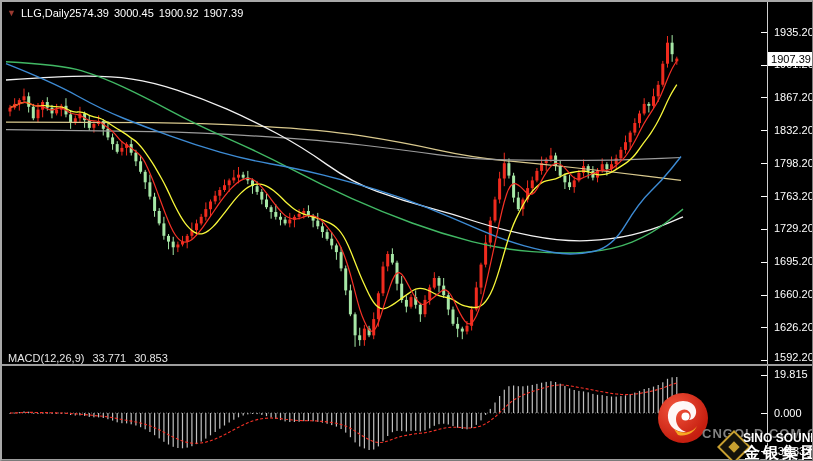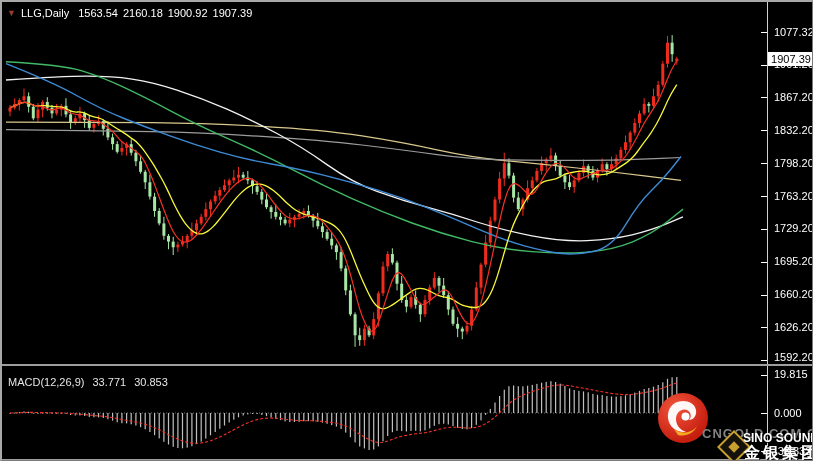--- a/index.html
+++ b/index.html
@@ -12,23 +12,23 @@
   #bottom-line{position:absolute;left:0;top:457px;width:813px;height:1px;background:#9e9e9e;}
   #axis-sep{position:absolute;left:765px;top:0;width:1px;height:457px;background:#cfcfcf;z-index:1;}
   #price-axis{position:absolute;left:766px;top:0;width:47px;height:361px;z-index:3;}
   #macd-axis{position:absolute;left:766px;top:366px;width:47px;height:91px;}
   .axis-label{position:absolute;left:6px;color:#fff;font-size:11px;white-space:nowrap;}
   .tick{position:absolute;left:-7px;width:6px;height:1px;background:#fff;}
   #price-badge{position:absolute;left:766px;width:46px;height:14px;background:#fff;color:#000;
     font-size:11px;text-align:center;line-height:14px;z-index:4;}
   #info-line{position:absolute;left:5px;top:5px;color:#fff;font-size:11px;z-index:2;display:flex;align-items:center;}
   #collapse-arrow{color:#9b3a30;font-size:9px;margin-right:5px;}
-  #info-line .sym{margin-right:9px;}
+  #info-line .sym{}
   #info-line .val{margin-right:5px;}
-  #macd-label{position:absolute;left:6px;top:374px;color:#e6e6e6;font-size:11px;z-index:2;}
+  #macd-label{position:absolute;left:6px;top:350px;color:#e6e6e6;font-size:11px;z-index:2;}
   #macd-label span{margin-right:5px;}
   
   #watermark{position:absolute;left:648px;top:380px;width:165px;height:81px;z-index:5;pointer-events:none;}
   #wm-logo{position:absolute;left:8px;top:11px;width:50px;height:50px;border-radius:50%;
     background:radial-gradient(circle at 35% 30%,#f2543c,#c61f10 70%);}
   #wm-title{position:absolute;left:58px;top:0px;font-size:34px;font-weight:bold;color:#6e6e6e;
     letter-spacing:1px;font-family:"DejaVu Sans",sans-serif;}
   #wm-url{position:absolute;left:52px;top:44px;font-size:13px;font-weight:bold;color:#828282;letter-spacing:1px;}
   #wm-cn{position:absolute;left:16px;top:57px;font-size:15px;color:#a0a0a0;letter-spacing:11px;
     font-family:"DejaVu Sans",sans-serif;white-space:nowrap;margin-top:40px;}
@@ -342,22 +342,22 @@
         <path d="M4,59.8 Q60,62.7 80,68.9 Q100,75.1 121.5,85.15 Q143,95.2 168,108.6 Q193,122 226.5,136.8 Q260,151.6 290,167.39999999999998 Q320,183.2 350,196.6 Q380,210 410,221 Q440,232 470,239.65 Q500,247.3 530,249.65 Q560,252 585,250.1 Q610,248.2 630,240.1 Q650,232 665.5,219.55 L681,207.1" fill="none" stroke="#41b864" stroke-width="1.4"></path>
         <path d="M4,61.7 Q50,79.9 75,93.75 Q100,107.6 121.5,116.25 Q143,124.9 168,133.95 Q193,143 218,150.2 Q243,157.4 268,161.7 Q293,166 321.5,173.15 Q350,180.3 375,187.95 Q400,195.6 425,205.64999999999998 Q450,215.7 475,226.7 Q500,237.7 522.5,243.89999999999998 Q545,250.1 560,251.55 Q575,253 592.5,249.2 Q610,245.4 623.5,222.9 Q637,200.4 648.5,189.4 Q660,178.4 669.5,166.45 L679,154.5" fill="none" stroke="#3d8bd4" stroke-width="1.4"></path>
         <path d="M8,105.7 Q12.7,103.8 15,102.85 Q17.3,101.9 19.65,100.95 Q22,100 24.35,100.5 Q26.7,101 29,102.25 Q31.3,103.5 33.65,103.8 Q36,104.1 38.3,103.85 Q40.6,103.6 42.95,103.69999999999999 Q45.3,103.8 47.65,104.19999999999999 Q50,104.6 52.3,104.69999999999999 Q54.6,104.8 56.95,104.9 Q59.3,105 61.65,105.7 Q64,106.4 66.3,107.75 Q68.6,109.1 70.94999999999999,109.65 Q73.3,110.2 75.6,110 Q77.9,109.8 80.25,110.3 Q82.6,110.8 84.94999999999999,112.1 Q87.3,113.4 89.6,114.2 Q91.9,115 94.25,115.4 Q96.6,115.8 98.94999999999999,116.75 Q101.3,117.7 103.6,119.25 Q105.9,120.8 108.25,122.3 Q110.6,123.8 112.9,125.25 Q115.2,126.7 117.55000000000001,128.15 Q119.9,129.6 122.25,131.14999999999998 Q124.6,132.7 126.89999999999999,134.35 Q129.2,136 131.55,137.65 Q133.9,139.3 136.25,141.7 Q138.6,144.1 140.89999999999998,147.14999999999998 Q143.2,150.2 145.55,153.6 Q147.9,157 150.25,160.7 Q152.6,164.4 154.89999999999998,168.35000000000002 Q157.2,172.3 159.55,176.5 Q161.9,180.7 164.2,185.39999999999998 Q166.5,190.1 168.85,195.25 Q171.2,200.4 173.55,205 Q175.9,209.6 178.2,213.6 Q180.5,217.6 182.85,220.8 Q185.2,224 187.55,226.4 Q189.9,228.8 192.2,230.15 Q194.5,231.5 196.85,231.8 Q199.2,232.1 201.5,231.35 Q203.8,230.6 206.15,228.89999999999998 Q208.5,227.2 210.85,224.89999999999998 Q213.2,222.6 215.5,219.75 Q217.8,216.9 220.15,213.9 Q222.5,210.9 224.85,207.85000000000002 Q227.2,204.8 229.5,201.9 Q231.8,199 234.15,196.2 Q236.5,193.4 238.85,191.10000000000002 Q241.2,188.8 243.5,187 Q245.8,185.2 248.15,184.05 Q250.5,182.9 252.8,182.45 Q255.1,182 257.45,182.15 Q259.8,182.3 262.15,183.2 Q264.5,184.1 266.8,185.39999999999998 Q269.1,186.7 271.45000000000005,188.55 Q273.8,190.4 276.15,192.5 Q278.5,194.6 280.8,197.05 Q283.1,199.5 285.45000000000005,201.6 Q287.8,203.7 290.1,205.5 Q292.4,207.3 294.75,208.7 Q297.1,210.1 299.45000000000005,211.05 Q301.8,212 304.1,212.8 Q306.4,213.6 308.75,214.25 Q311.1,214.9 313.45000000000005,215.65 Q315.8,216.4 318.1,217.15 Q320.4,217.9 322.75,218.85000000000002 Q325.1,219.8 327.4,220.9 Q329.7,222 332.04999999999995,223.65 Q334.4,225.3 336.75,227.85000000000002 Q339.1,230.4 341.4,234.25 Q343.7,238.1 346.04999999999995,243.25 Q348.4,248.4 350.75,254.39999999999998 Q353.1,260.4 355.4,266.35 Q357.7,272.3 360.04999999999995,277.45000000000005 Q362.4,282.6 364.75,287.75 Q367.1,292.9 369.4,296.9 Q371.7,300.9 374.04999999999995,303.29999999999995 Q376.4,305.7 378.7,306.4 Q381,307.1 383.35,306.4 Q385.7,305.7 388.04999999999995,304.29999999999995 Q390.4,302.9 392.7,301.4 Q395,299.9 397.35,298.1 Q399.7,296.3 402.04999999999995,294.65 Q404.4,293 406.7,291.4 Q409,289.8 411.35,288.3 Q413.7,286.8 416,286.55 Q418.3,286.3 420.65,286.6 Q423,286.9 425.35,288 Q427.7,289.1 430,290.25 Q432.3,291.4 434.65,292.54999999999995 Q437,293.7 439.35,294.29999999999995 Q441.7,294.9 444,295.35 Q446.3,295.8 448.65,296.70000000000005 Q451,297.6 453.3,299.15 Q455.6,300.7 457.95000000000005,302.04999999999995 Q460.3,303.4 462.65,303.95 Q465,304.5 467.3,305 Q469.6,305.5 471.95000000000005,305.5 Q474.3,305.5 476.65,304.85 Q479,304.2 481.3,302.04999999999995 Q483.6,299.9 485.95000000000005,296.15 Q488.3,292.4 490.65,286.9 Q493,281.4 495.3,274.15 Q497.6,266.9 499.95000000000005,258.6 Q502.3,250.3 504.6,242.5 Q506.9,234.7 509.25,228.3 Q511.6,221.9 513.95,216.9 Q516.3,211.9 518.5999999999999,207.5 Q520.9,203.1 523.25,199.25 Q525.6,195.4 527.95,192.3 Q530.3,189.2 532.5999999999999,186.7 Q534.9,184.2 537.25,182.39999999999998 Q539.6,180.6 541.9000000000001,179.64999999999998 Q544.2,178.7 546.55,178.3 Q548.9,177.9 551.25,177.45 Q553.6,177 555.9000000000001,175.9 Q558.2,174.8 560.55,173.45 Q562.9,172.1 565.25,171.5 Q567.6,170.9 569.9000000000001,170.5 Q572.2,170.1 574.55,169.7 Q576.9,169.3 579.2,169.10000000000002 Q581.5,168.9 583.85,169.25 Q586.2,169.6 588.55,170.5 Q590.9,171.4 593.2,172.2 Q595.5,173 597.85,172.9 Q600.2,172.8 602.55,172.45 Q604.9,172.1 607.2,171.2 Q609.5,170.3 611.85,168.85000000000002 Q614.2,167.4 616.55,165.9 Q618.9,164.4 621.2,162.85000000000002 Q623.5,161.3 625.85,159.60000000000002 Q628.2,157.9 630.5,155.55 Q632.8,153.2 635.15,150 Q637.5,146.8 639.85,143.45 Q642.2,140.1 644.5,137.14999999999998 Q646.8,134.2 649.15,130.6 Q651.5,127 653.85,123 Q656.2,119 658.5,114.3 Q660.8,109.6 663.15,104.25 Q665.5,98.9 667.8,94.5 Q670.1,90.1 672.45,86.4 L674.8,82.7" fill="none" stroke="#f7f73a" stroke-width="1.3"></path>
         <path d="M8,105.7 Q12.7,103.8 15,102.85 Q17.3,101.9 19.65,100.95 Q22,100 24.35,100.5 Q26.7,101 29,102.05 Q31.3,103.1 33.65,103.65 Q36,104.2 38.3,104.4 Q40.6,104.6 42.95,105.75 Q45.3,106.9 47.65,107.55000000000001 Q50,108.2 52.3,107.35 Q54.6,106.5 56.95,106.1 Q59.3,105.7 61.65,106.95 Q64,108.2 66.3,109.75 Q68.6,111.3 70.94999999999999,111.75 Q73.3,112.2 75.6,112.6 Q77.9,113 80.25,114.45 Q82.6,115.9 84.94999999999999,117.25 Q87.3,118.6 89.6,118.65 Q91.9,118.7 94.25,119 Q96.6,119.3 98.94999999999999,120.85 Q101.3,122.4 103.6,124.1 Q105.9,125.8 108.25,127.44999999999999 Q110.6,129.1 112.9,131.85 Q115.2,134.6 117.55000000000001,137.3 Q119.9,140 122.25,141.5 Q124.6,143 126.89999999999999,144.55 Q129.2,146.1 131.55,147.8 Q133.9,149.5 136.25,151.5 Q138.6,153.5 140.89999999999998,156.95 Q143.2,160.4 145.55,165.7 Q147.9,171 150.25,176.8 Q152.6,182.6 154.89999999999998,188.85 Q157.2,195.1 159.55,201.5 Q161.9,207.9 164.2,213.8 Q166.5,219.7 168.85,224.8 Q171.2,229.9 173.55,233.25 Q175.9,236.6 178.2,238.39999999999998 Q180.5,240.2 182.85,240.2 Q185.2,240.2 187.55,239.05 Q189.9,237.9 192.2,235.5 Q194.5,233.1 196.85,230.35 Q199.2,227.6 201.5,224.35 Q203.8,221.1 206.15,217.64999999999998 Q208.5,214.2 210.85,210.75 Q213.2,207.3 215.5,203.95 Q217.8,200.6 220.15,197.45 Q222.5,194.3 224.85,191.4 Q227.2,188.5 229.5,186.15 Q231.8,183.8 234.15,181.7 Q236.5,179.6 238.85,178.35 Q241.2,177.1 243.5,176.6 Q245.8,176.1 248.15,176.7 Q250.5,177.3 252.8,178.7 Q255.1,180.1 257.45,182.6 Q259.8,185.1 262.15,188.05 Q264.5,191 266.8,194.15 Q269.1,197.3 271.45000000000005,200.4 Q273.8,203.5 276.15,206.25 Q278.5,209 280.8,211.4 Q283.1,213.8 285.45000000000005,215.05 Q287.8,216.3 290.1,216.75 Q292.4,217.2 294.75,216.95 Q297.1,216.7 299.45000000000005,215.8 Q301.8,214.9 304.1,214.15 Q306.4,213.4 308.75,213.5 Q311.1,213.6 313.45000000000005,214.55 Q315.8,215.5 318.1,217.3 Q320.4,219.1 322.75,221.89999999999998 Q325.1,224.7 327.4,227.64999999999998 Q329.7,230.6 332.04999999999995,233.75 Q334.4,236.9 336.75,241.15 Q339.1,245.4 341.4,251.2 Q343.7,257 346.04999999999995,264.55 Q348.4,272.1 350.75,281.1 Q353.1,290.1 355.4,298.9 Q357.7,307.7 360.04999999999995,313.7 Q362.4,319.7 364.75,324.2 Q367.1,328.7 369.4,329.2 Q371.7,329.7 374.04999999999995,325.5 Q376.4,321.3 378.7,313.95000000000005 Q381,306.6 383.35,299.1 Q385.7,291.6 388.04999999999995,284.35 Q390.4,277.1 392.7,273.55 Q395,270 397.35,270.7 Q399.7,271.4 402.04999999999995,275.4 Q404.4,279.4 406.7,283.7 Q409,288 411.35,292.2 Q413.7,296.4 416,299.45 Q418.3,302.5 420.65,302.5 Q423,302.5 425.35,300.6 Q427.7,298.7 430,296.79999999999995 Q432.3,294.9 434.65,293 Q437,291.1 439.35,289.15 Q441.7,287.2 444,288.15 Q446.3,289.1 448.65,292.75 Q451,296.4 453.3,301.5 Q455.6,306.6 457.95000000000005,311.15 Q460.3,315.7 462.65,318.79999999999995 Q465,321.9 467.3,321.9 Q469.6,321.9 471.95000000000005,318.25 Q474.3,314.6 476.65,308.20000000000005 Q479,301.8 481.3,292.9 Q483.6,284 485.95000000000005,273.45 Q488.3,262.9 490.65,251.95 Q493,241 495.3,230.05 Q497.6,219.1 499.95000000000005,209 Q502.3,198.9 504.6,192.2 Q506.9,185.5 509.25,183.2 Q511.6,180.9 513.95,181.85000000000002 Q516.3,182.8 518.5999999999999,184.9 Q520.9,187 523.25,189.5 Q525.6,192 527.95,192.45 Q530.3,192.9 532.5999999999999,190.25 Q534.9,187.6 537.25,183 Q539.6,178.4 541.9000000000001,174.4 Q544.2,170.4 546.55,167.15 Q548.9,163.9 551.25,162.45 Q553.6,161 555.9000000000001,161.5 Q558.2,162 560.55,163.9 Q562.9,165.8 565.25,168.55 Q567.6,171.3 569.9000000000001,173.8 Q572.2,176.3 574.55,176.95 Q576.9,177.6 579.2,176.64999999999998 Q581.5,175.7 583.85,174.55 Q586.2,173.4 588.55,172.45 Q590.9,171.5 593.2,170.55 Q595.5,169.6 597.85,168.75 Q600.2,167.9 602.55,168.2 Q604.9,168.5 607.2,167.8 Q609.5,167.1 611.85,165.2 Q614.2,163.3 616.55,161.2 Q618.9,159.1 621.2,156.89999999999998 Q623.5,154.7 625.85,151.05 Q628.2,147.4 630.5,143.3 Q632.8,139.2 635.15,134.7 Q637.5,130.2 639.85,125.6 Q642.2,121 644.5,117.4 Q646.8,113.8 649.15,110.15 Q651.5,106.5 653.85,102.7 Q656.2,98.9 658.5,93.9 Q660.8,88.9 663.15,82.80000000000001 Q665.5,76.7 667.8,71.5 Q670.1,66.3 672.45,62.55 L674.8,58.8" fill="none" stroke="#f53126" stroke-width="1.2"></path>
       </svg>
     </div>
 
   <div id="info-line">
     <span id="collapse-arrow">▼</span>
     <span class="sym">LLG,Daily</span>
-    <span class="val">1563.54</span>
-    <span class="val">2160.18</span>
+    <span class="val">2574.39</span>
+    <span class="val">3000.45</span>
     <span class="val">1900.92</span>
     <span class="val">1907.39</span>
   </div>
 
   <div id="divider"></div>
 
   <div id="macd-chart">
       <svg width="765" height="91" viewBox="0 0 765 91">
         <line x1="8" x2="674.8090000000001" y1="45" y2="45" stroke="#6a6a6a" stroke-width="1" stroke-dasharray="1,2"></line>
         <rect x="7.4" y="45.0" width="1.2" height="0.8" fill="#bfbfbf"></rect>
@@ -509,21 +509,21 @@
     </div>
 
   <div id="macd-label">
     <span>MACD(12,26,9)</span>
     <span>33.771</span>
     <span>30.853</span>
   </div>
 
   <div id="axis-sep"></div>
   <div id="price-axis">
-      <div class="axis-label" style="top: 23.5px;">1077.32</div>
+      <div class="axis-label" style="top: 23.5px;">1935.20</div>
       <div class="tick" style="top: 30px;"></div>
       <div class="axis-label" style="top: 56.0131px;">1901.20</div>
       <div class="tick" style="top: 62.5131px;"></div>
       <div class="axis-label" style="top: 88.5262px;">1867.20</div>
       <div class="tick" style="top: 95.0262px;"></div>
       <div class="axis-label" style="top: 121.996px;">1832.20</div>
       <div class="tick" style="top: 128.496px;"></div>
       <div class="axis-label" style="top: 154.509px;">1798.20</div>
       <div class="tick" style="top: 161.009px;"></div>
       <div class="axis-label" style="top: 187.978px; text-align: center;">1763.20</div>

